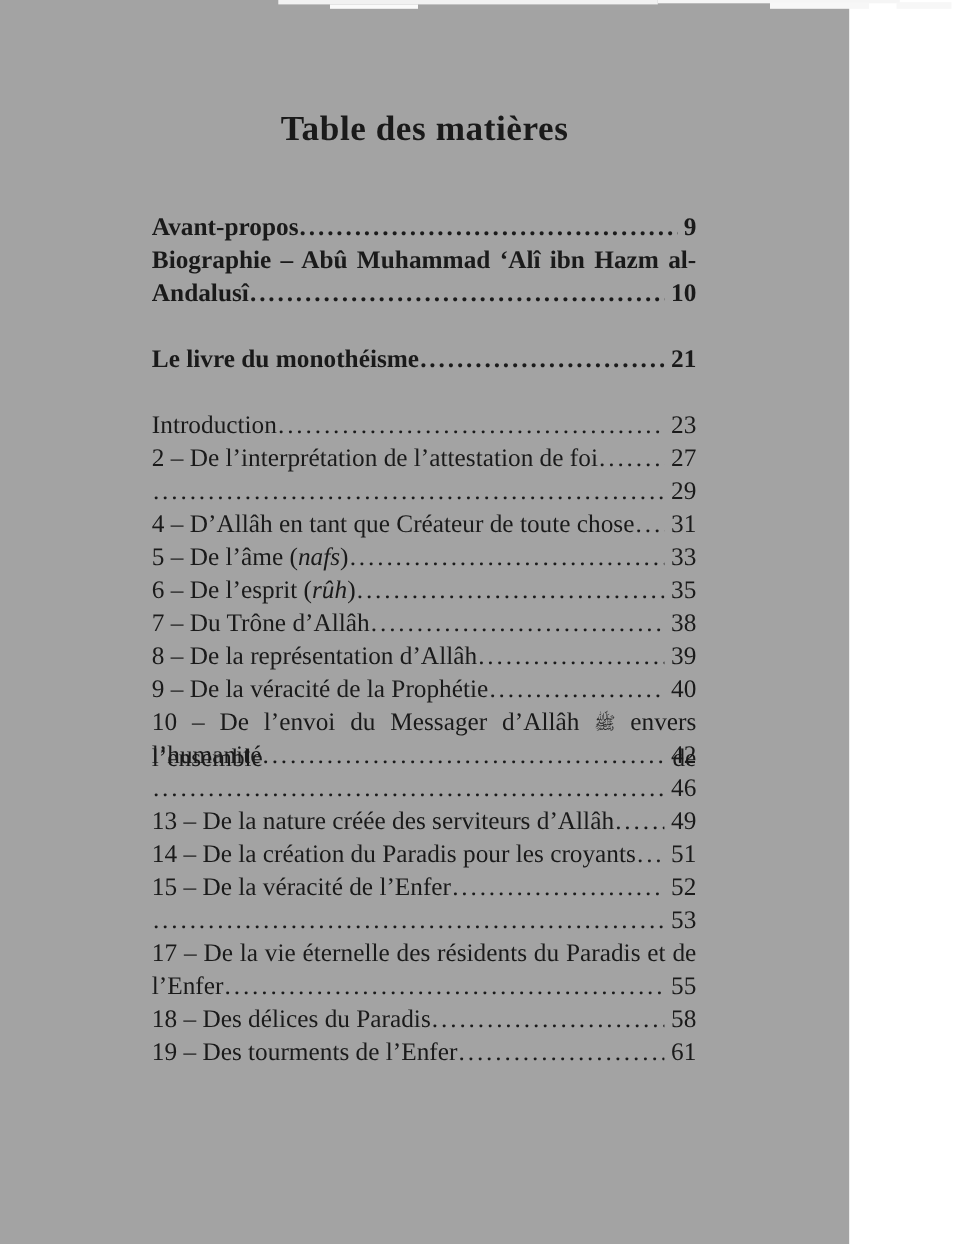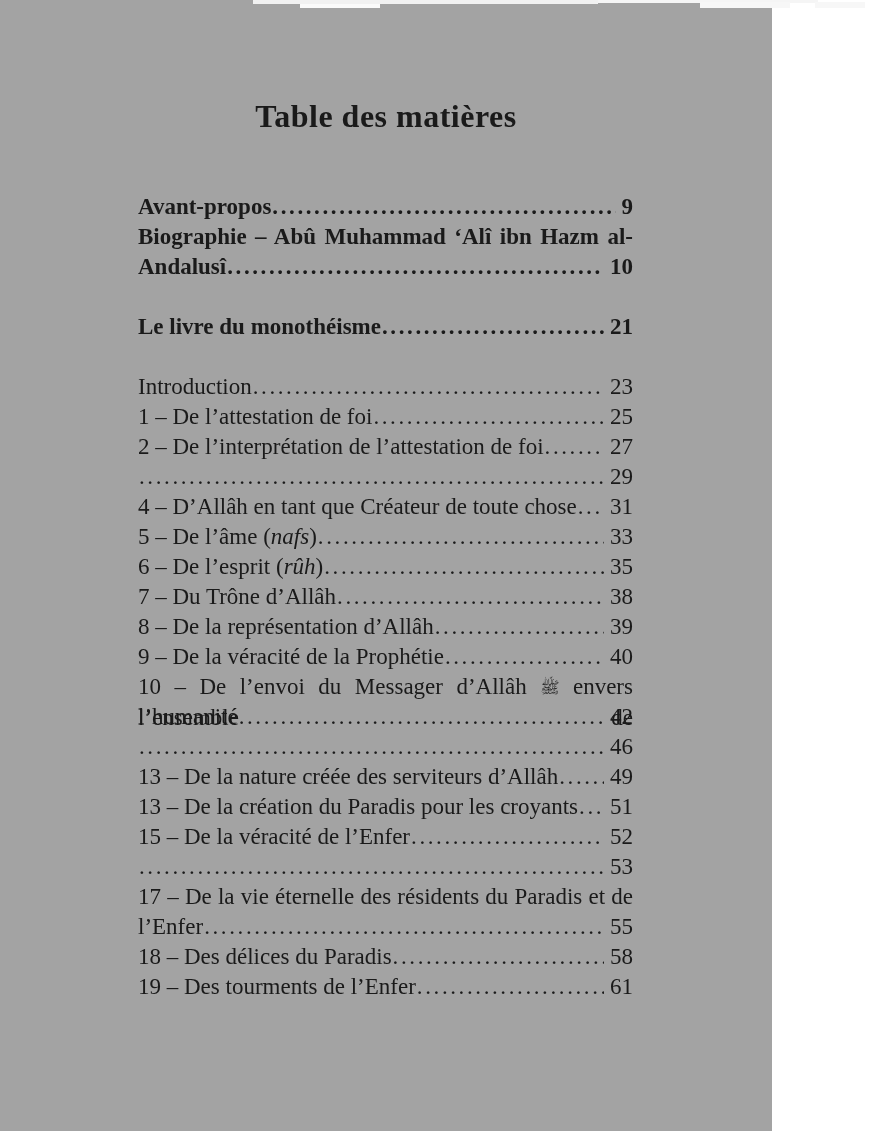--- a/index.html
+++ b/index.html
@@ -106,27 +106,20 @@
       <div class="gap"></div>
       <div class="entry">
         <div class="line fill">
           <span class="txt"><span>Introduction</span></span>
           <span class="leader"></span>
           <span class="pg">23</span>
         </div>
       </div>
       <div class="entry">
         <div class="line fill">
-          <span class="txt"><span>1 – De l’attestation de foi</span></span>
-          <span class="leader"></span>
-          <span class="pg">25</span>
-        </div>
-      </div>
-      <div class="entry">
-        <div class="line fill">
           <span class="txt"><span>2 – De l’interprétation de l’attestation de foi</span></span>
           <span class="leader"></span>
           <span class="pg">27</span>
         </div>
       </div>
       <div class="entry">
         <div class="line fill">
           <span class="leader"></span>
           <span class="pg">29</span>
         </div>
@@ -189,21 +182,21 @@
       </div>
       <div class="entry">
         <div class="line fill">
           <span class="txt"><span>13 – De la nature créée des serviteurs d’Allâh</span></span>
           <span class="leader"></span>
           <span class="pg">49</span>
         </div>
       </div>
       <div class="entry">
         <div class="line fill">
-          <span class="txt"><span>13 – De la création du Paradis pour les croyants</span></span>
+          <span class="txt"><span>14 – De la création du Paradis pour les croyants</span></span>
           <span class="leader"></span>
           <span class="pg">51</span>
         </div>
       </div>
       <div class="entry">
         <div class="line fill">
           <span class="txt"><span>15 – De la véracité de l’Enfer</span></span>
           <span class="leader"></span>
           <span class="pg">52</span>
         </div>

